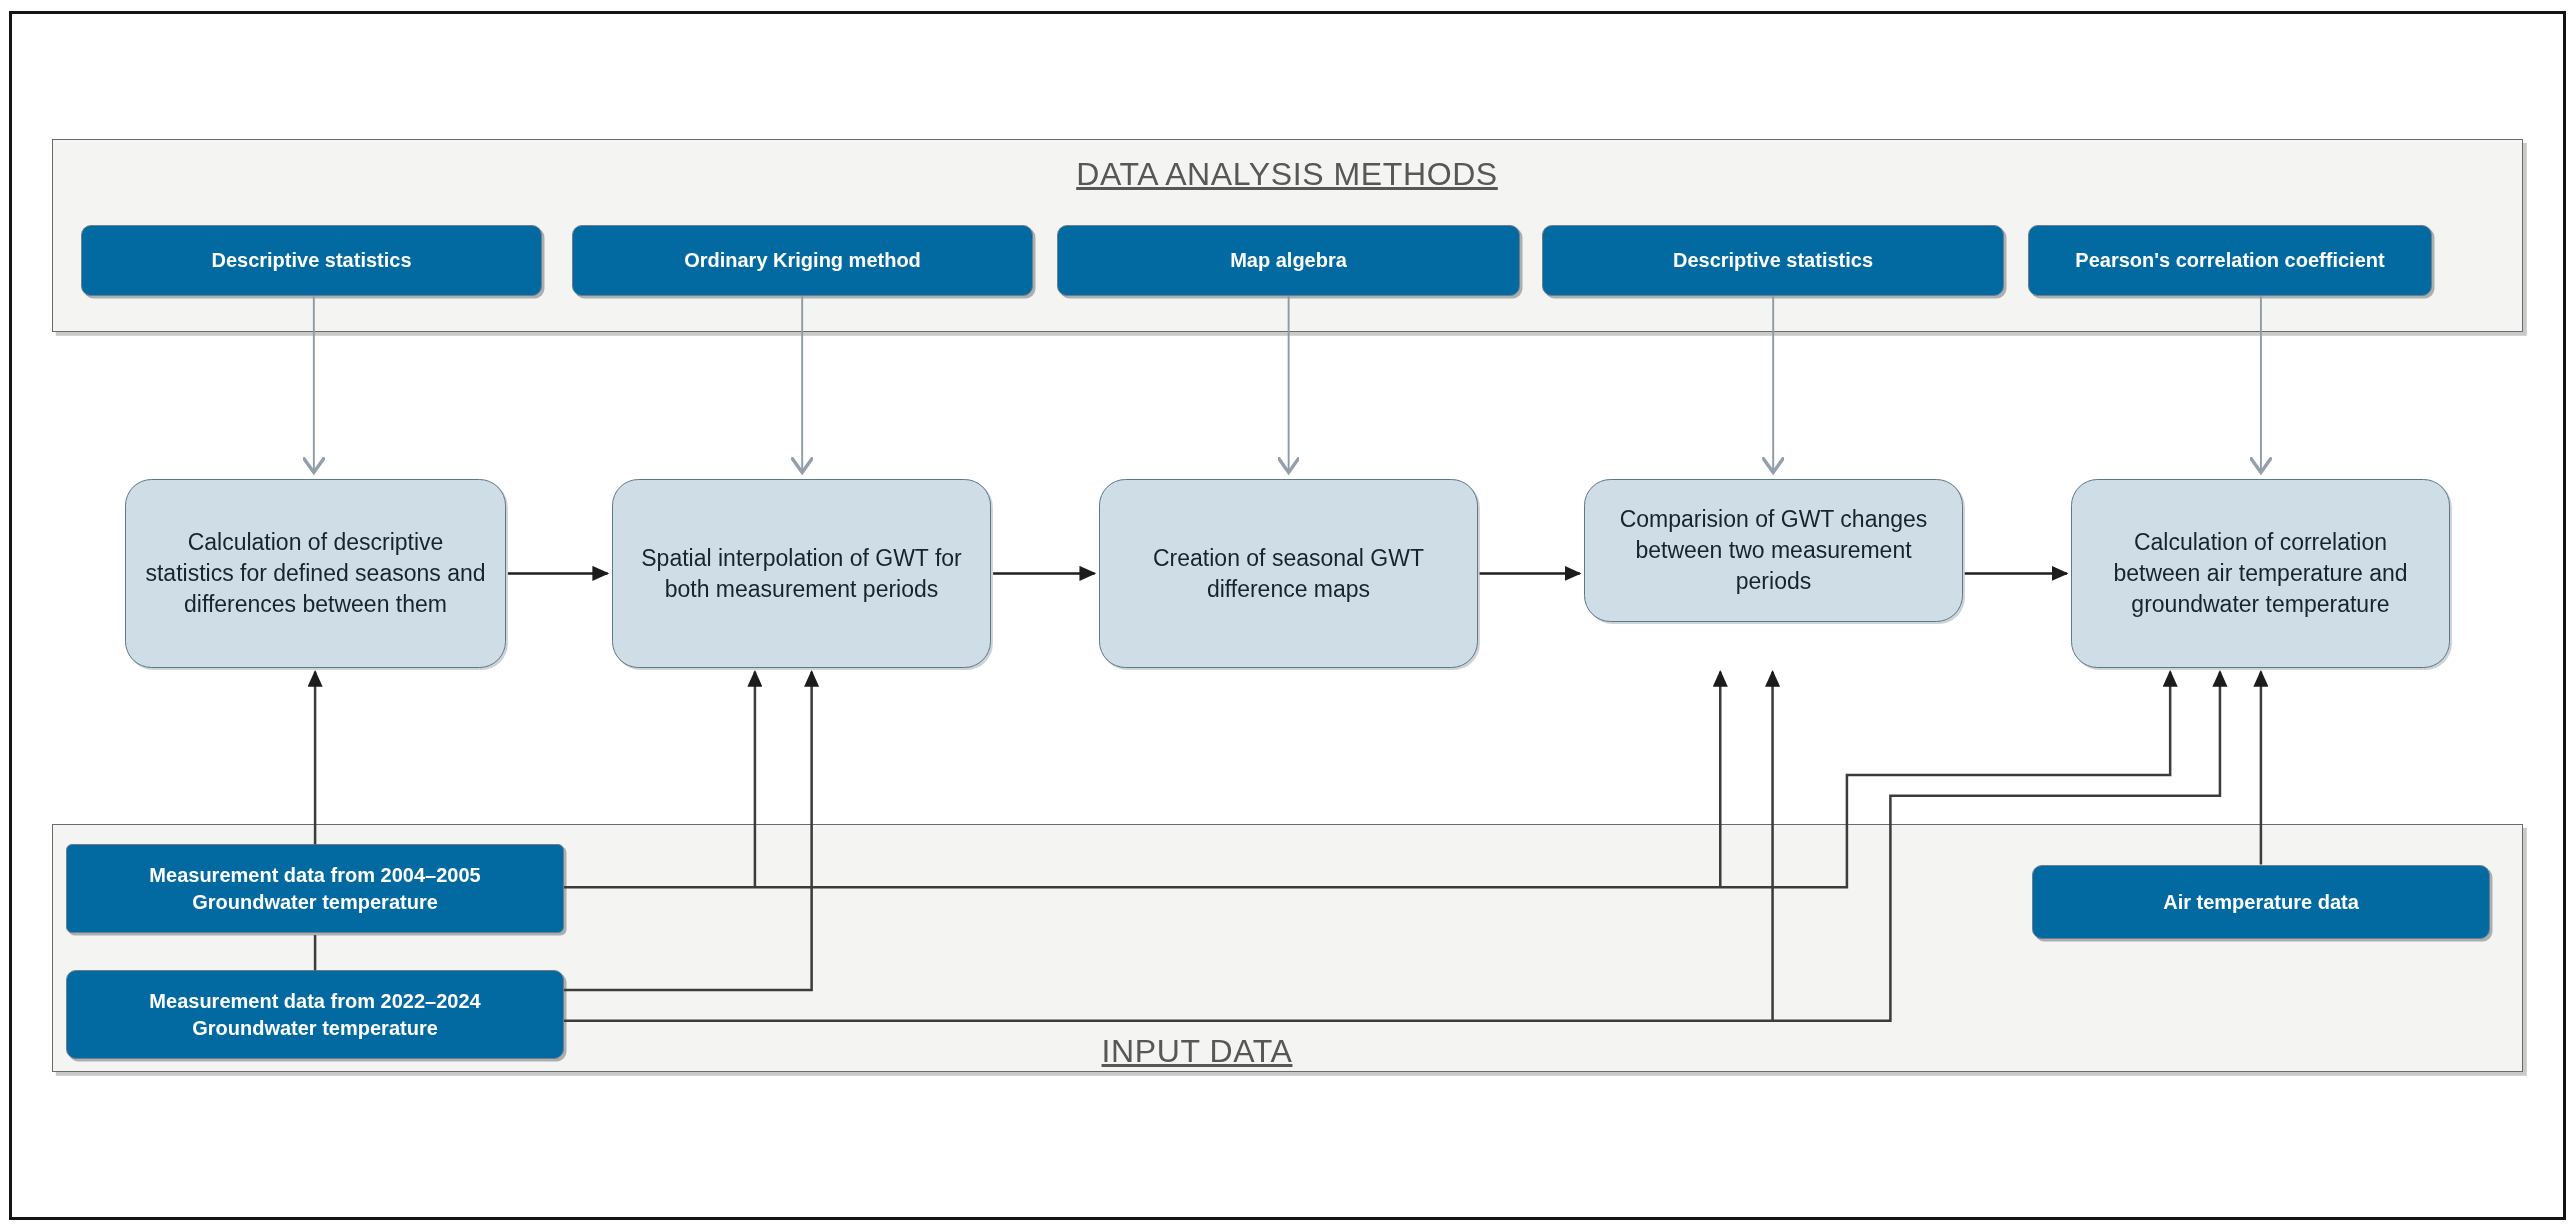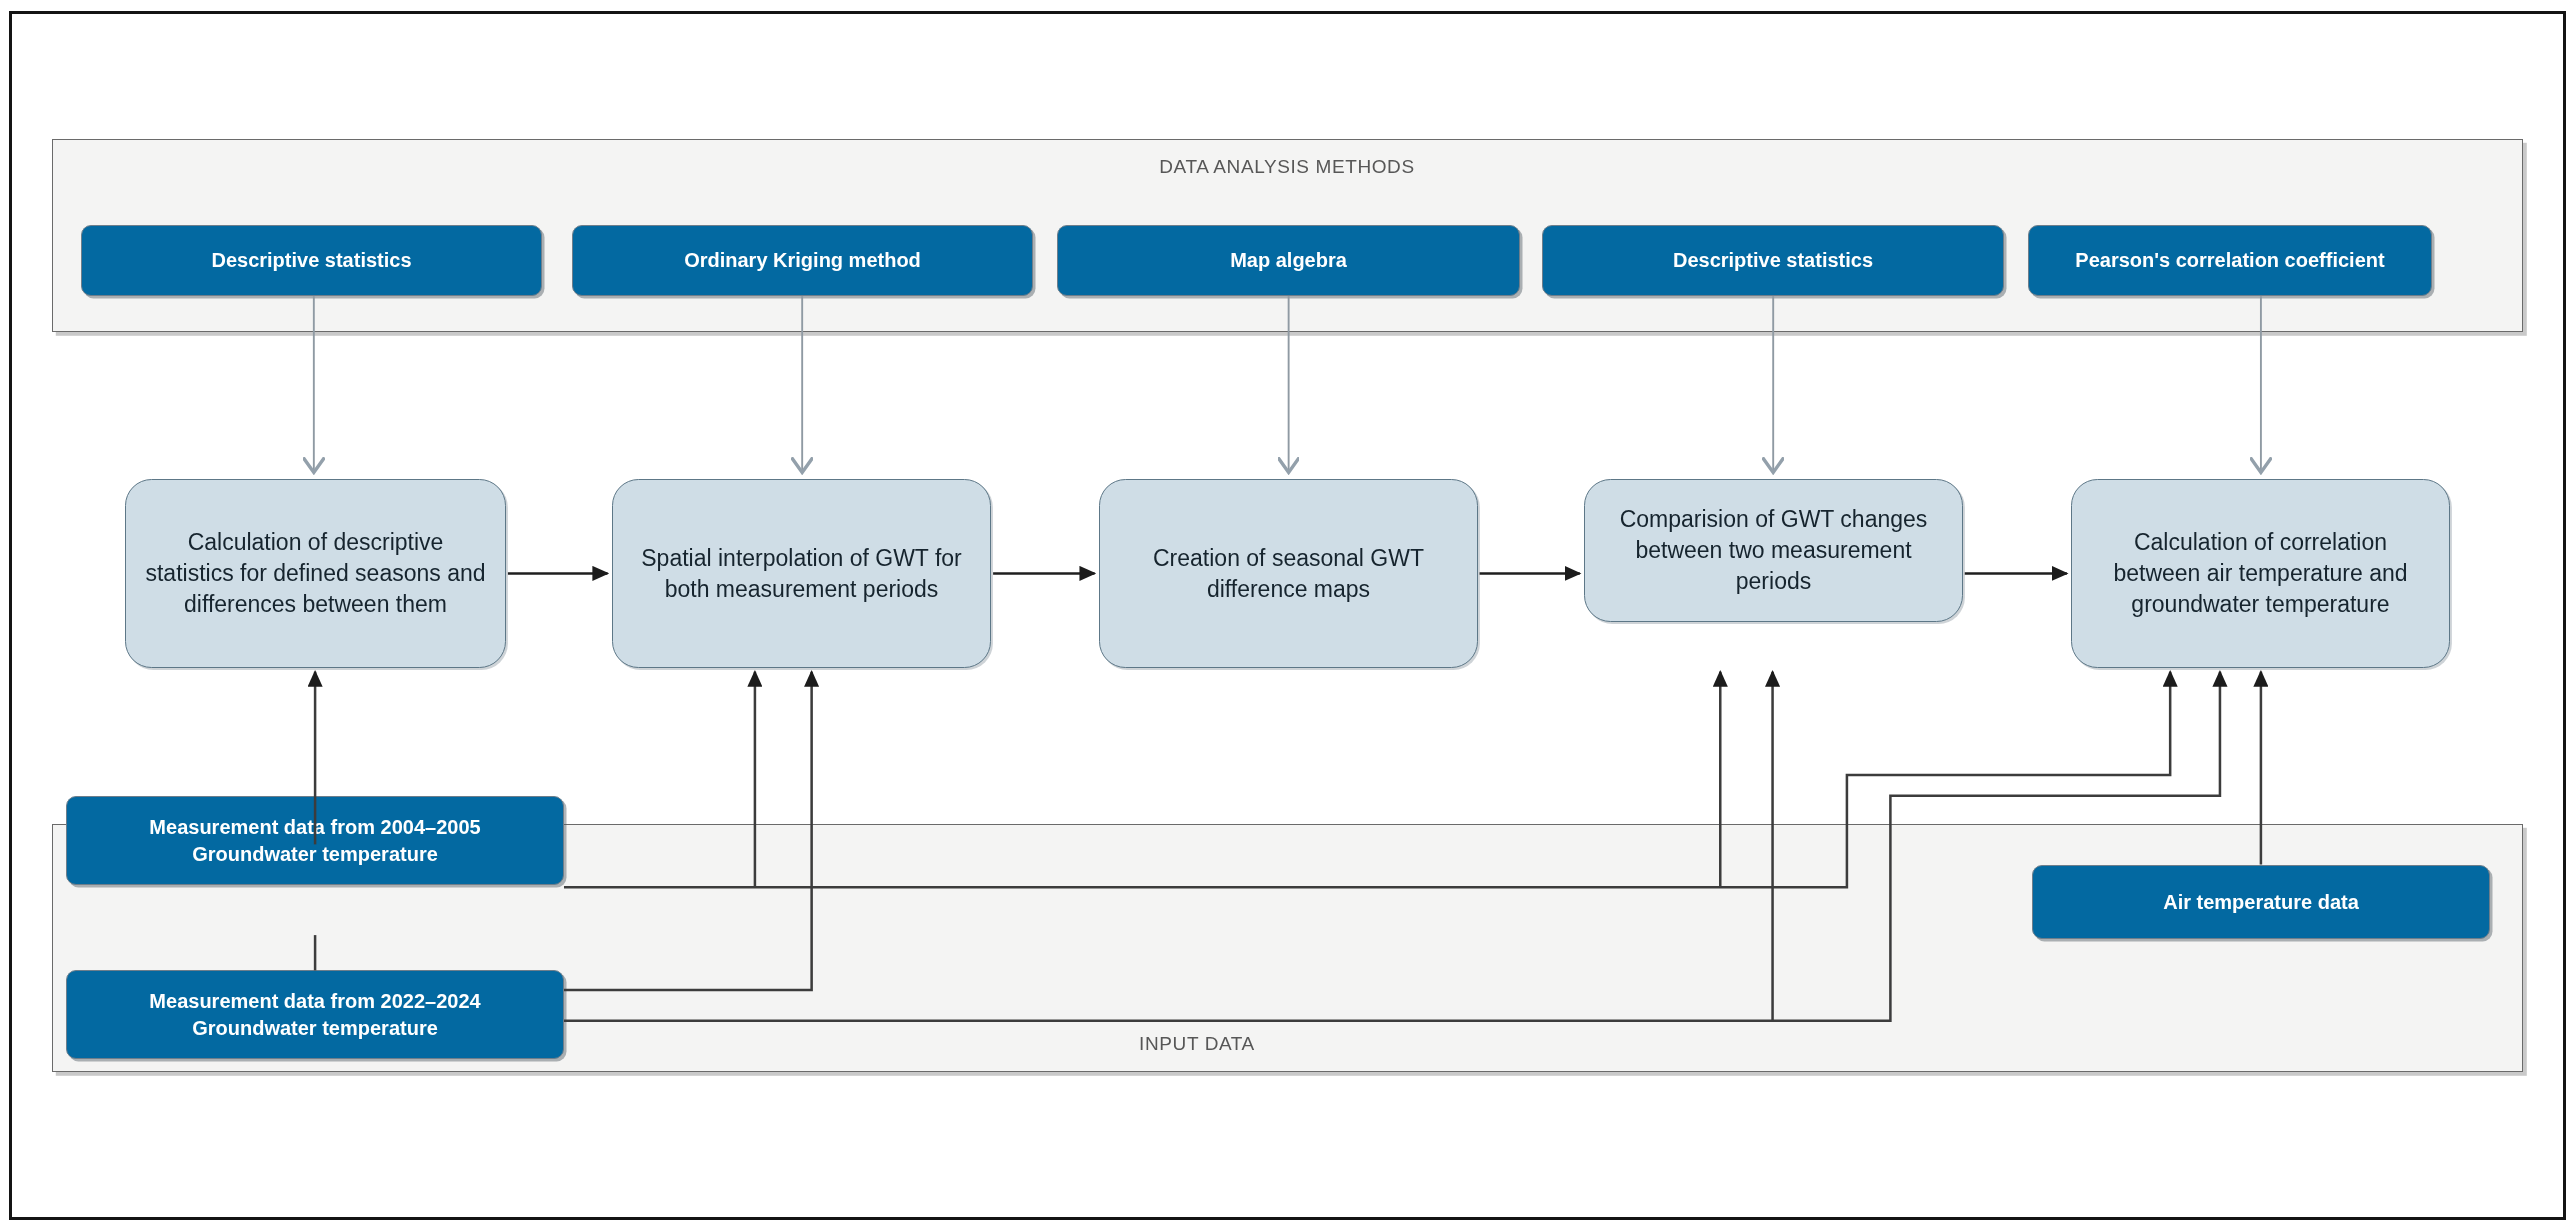--- a/index.html
+++ b/index.html
@@ -18,24 +18,25 @@
   .panel{
     position:absolute;
     background:#f4f4f3;
     border:1.9px solid #6a6a6a;
     box-shadow:3.8px 3.8px 0 rgba(100,100,100,0.35);
     box-sizing:border-box;
   }
   .section-title{
     position:absolute;
     color:#575757;
-    font-size:19px;
+    font-size:32px;
     letter-spacing:0.6px;
     white-space:nowrap;
     transform:translateX(-50%);
+    text-decoration:underline;
   }
   .gray-box{
     position:absolute;
     box-sizing:border-box;
     background:#0369a1;
     border:1.9px solid #6e7e8b;
     border-radius:10px;
     box-shadow:2.5px 2.5px 0 rgba(80,90,100,0.45);
     color:#ffffff;
     font-weight:bold;
@@ -100,21 +101,21 @@
   <div class="blue-box" style="left:1584px;top:479px;width:379px;height:143px;">
     <span>Comparision of GWT changes between two measurement periods</span>
   </div>
   <div class="blue-box" style="left:2071px;top:479px;width:379px;height:189px;align-items:center;">
     <span>Calculation of correlation between air temperature and groundwater temperature</span>
   </div>
 
   <div class="panel" style="left:52px;top:824px;width:2471px;height:248px;"></div>
   <div class="section-title" style="left:1197px;top:1033px;">INPUT DATA</div>
 
-  <div class="gray-box" style="left:66px;top:796px;width:498px;height:89px;">
+  <div class="gray-box" style="left:66px;top:844px;width:498px;height:89px;border-radius:6px;">
     <span>Measurement data from 2004–2005</span>
     <span>Groundwater temperature</span>
   </div>
   <div class="gray-box" style="left:66px;top:970px;width:498px;height:89px;">
     <span>Measurement data from 2022–2024</span>
     <span>Groundwater temperature</span>
   </div>
   <div class="gray-box" style="left:2032px;top:865px;width:458px;height:74px;">
     <span>Air temperature data</span>
   </div>

